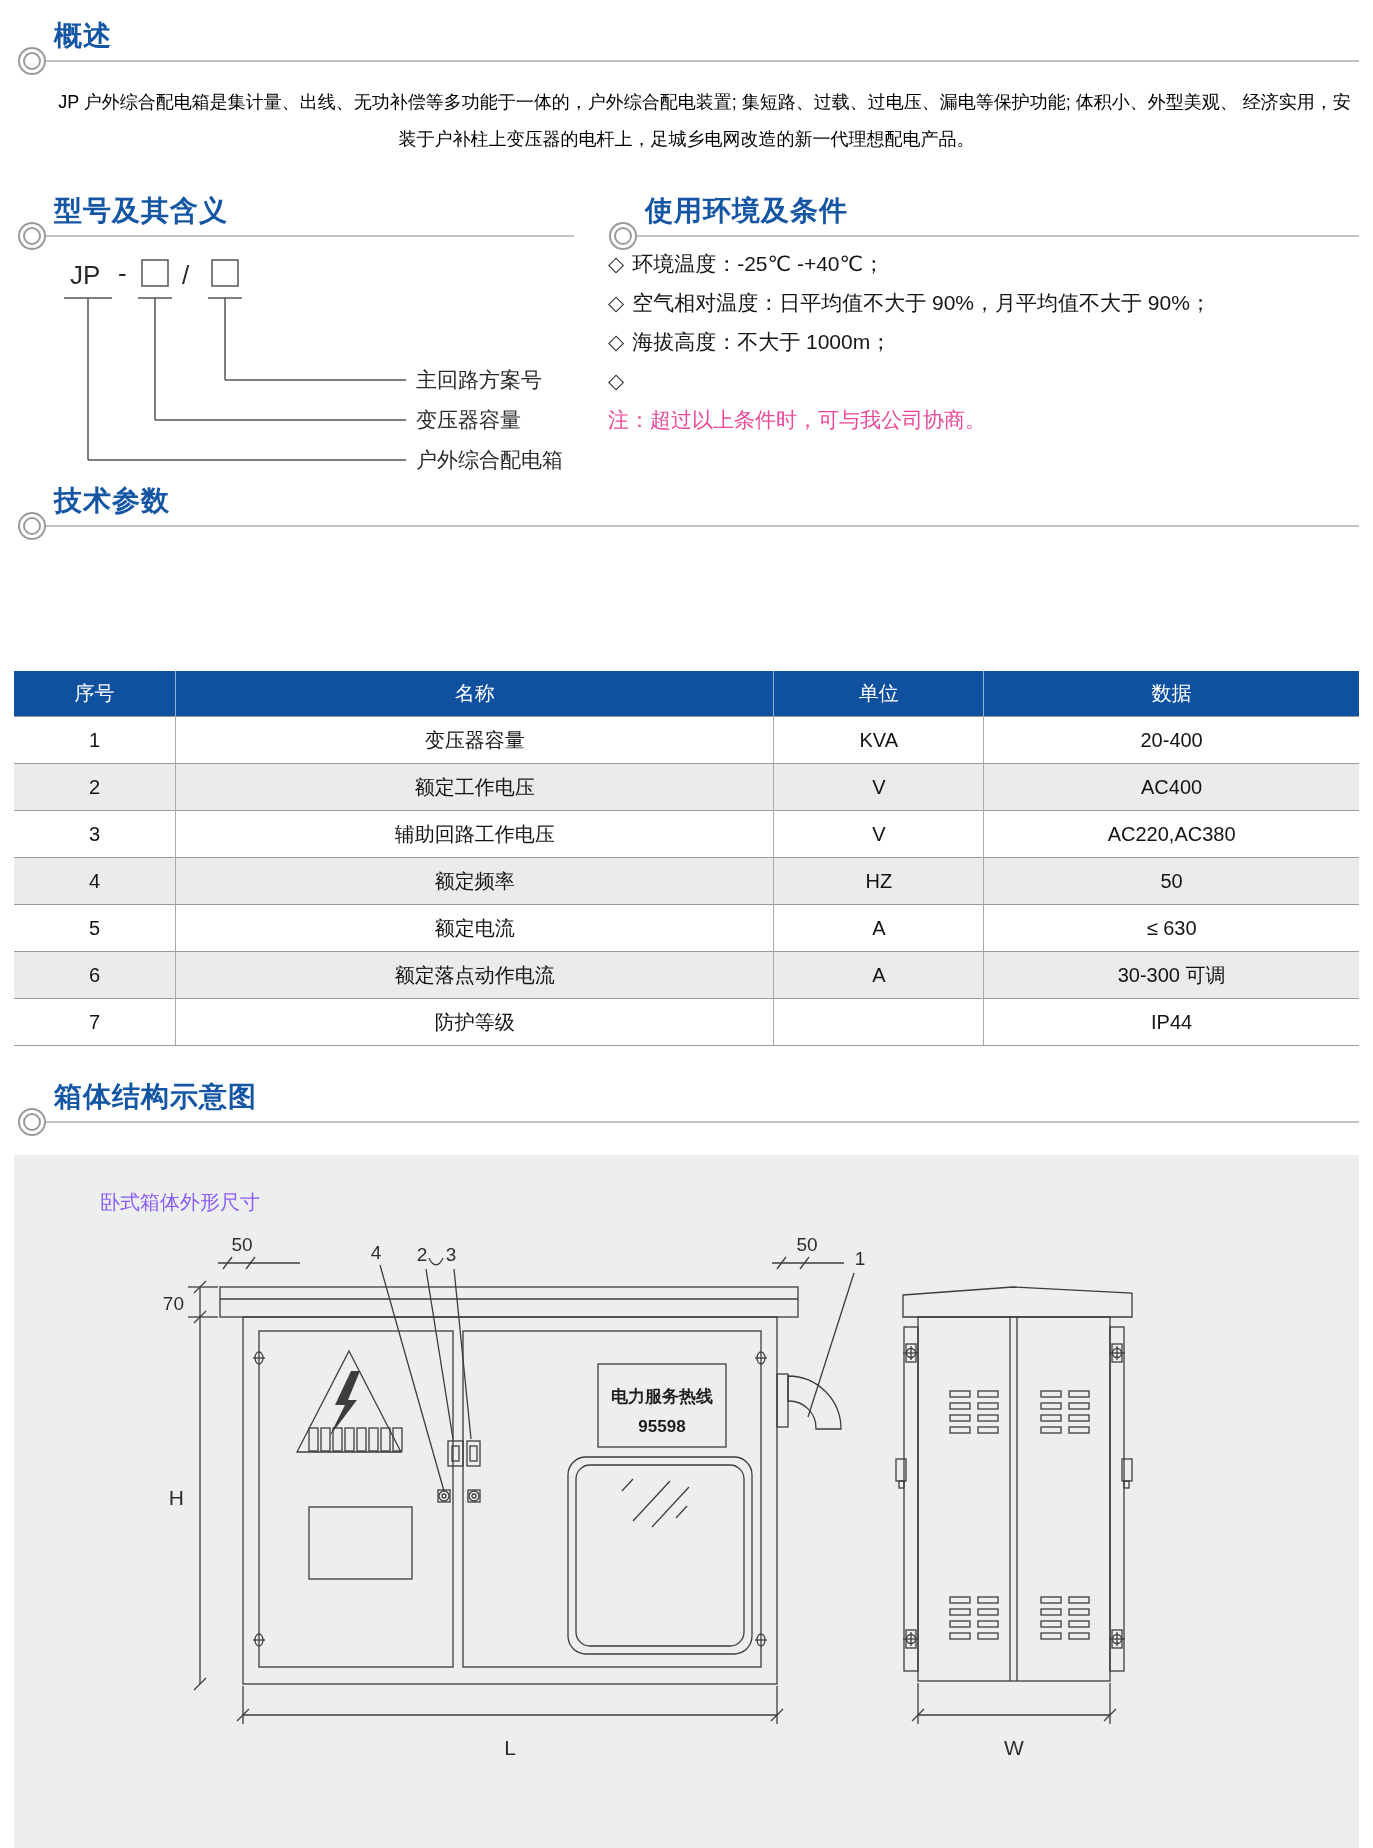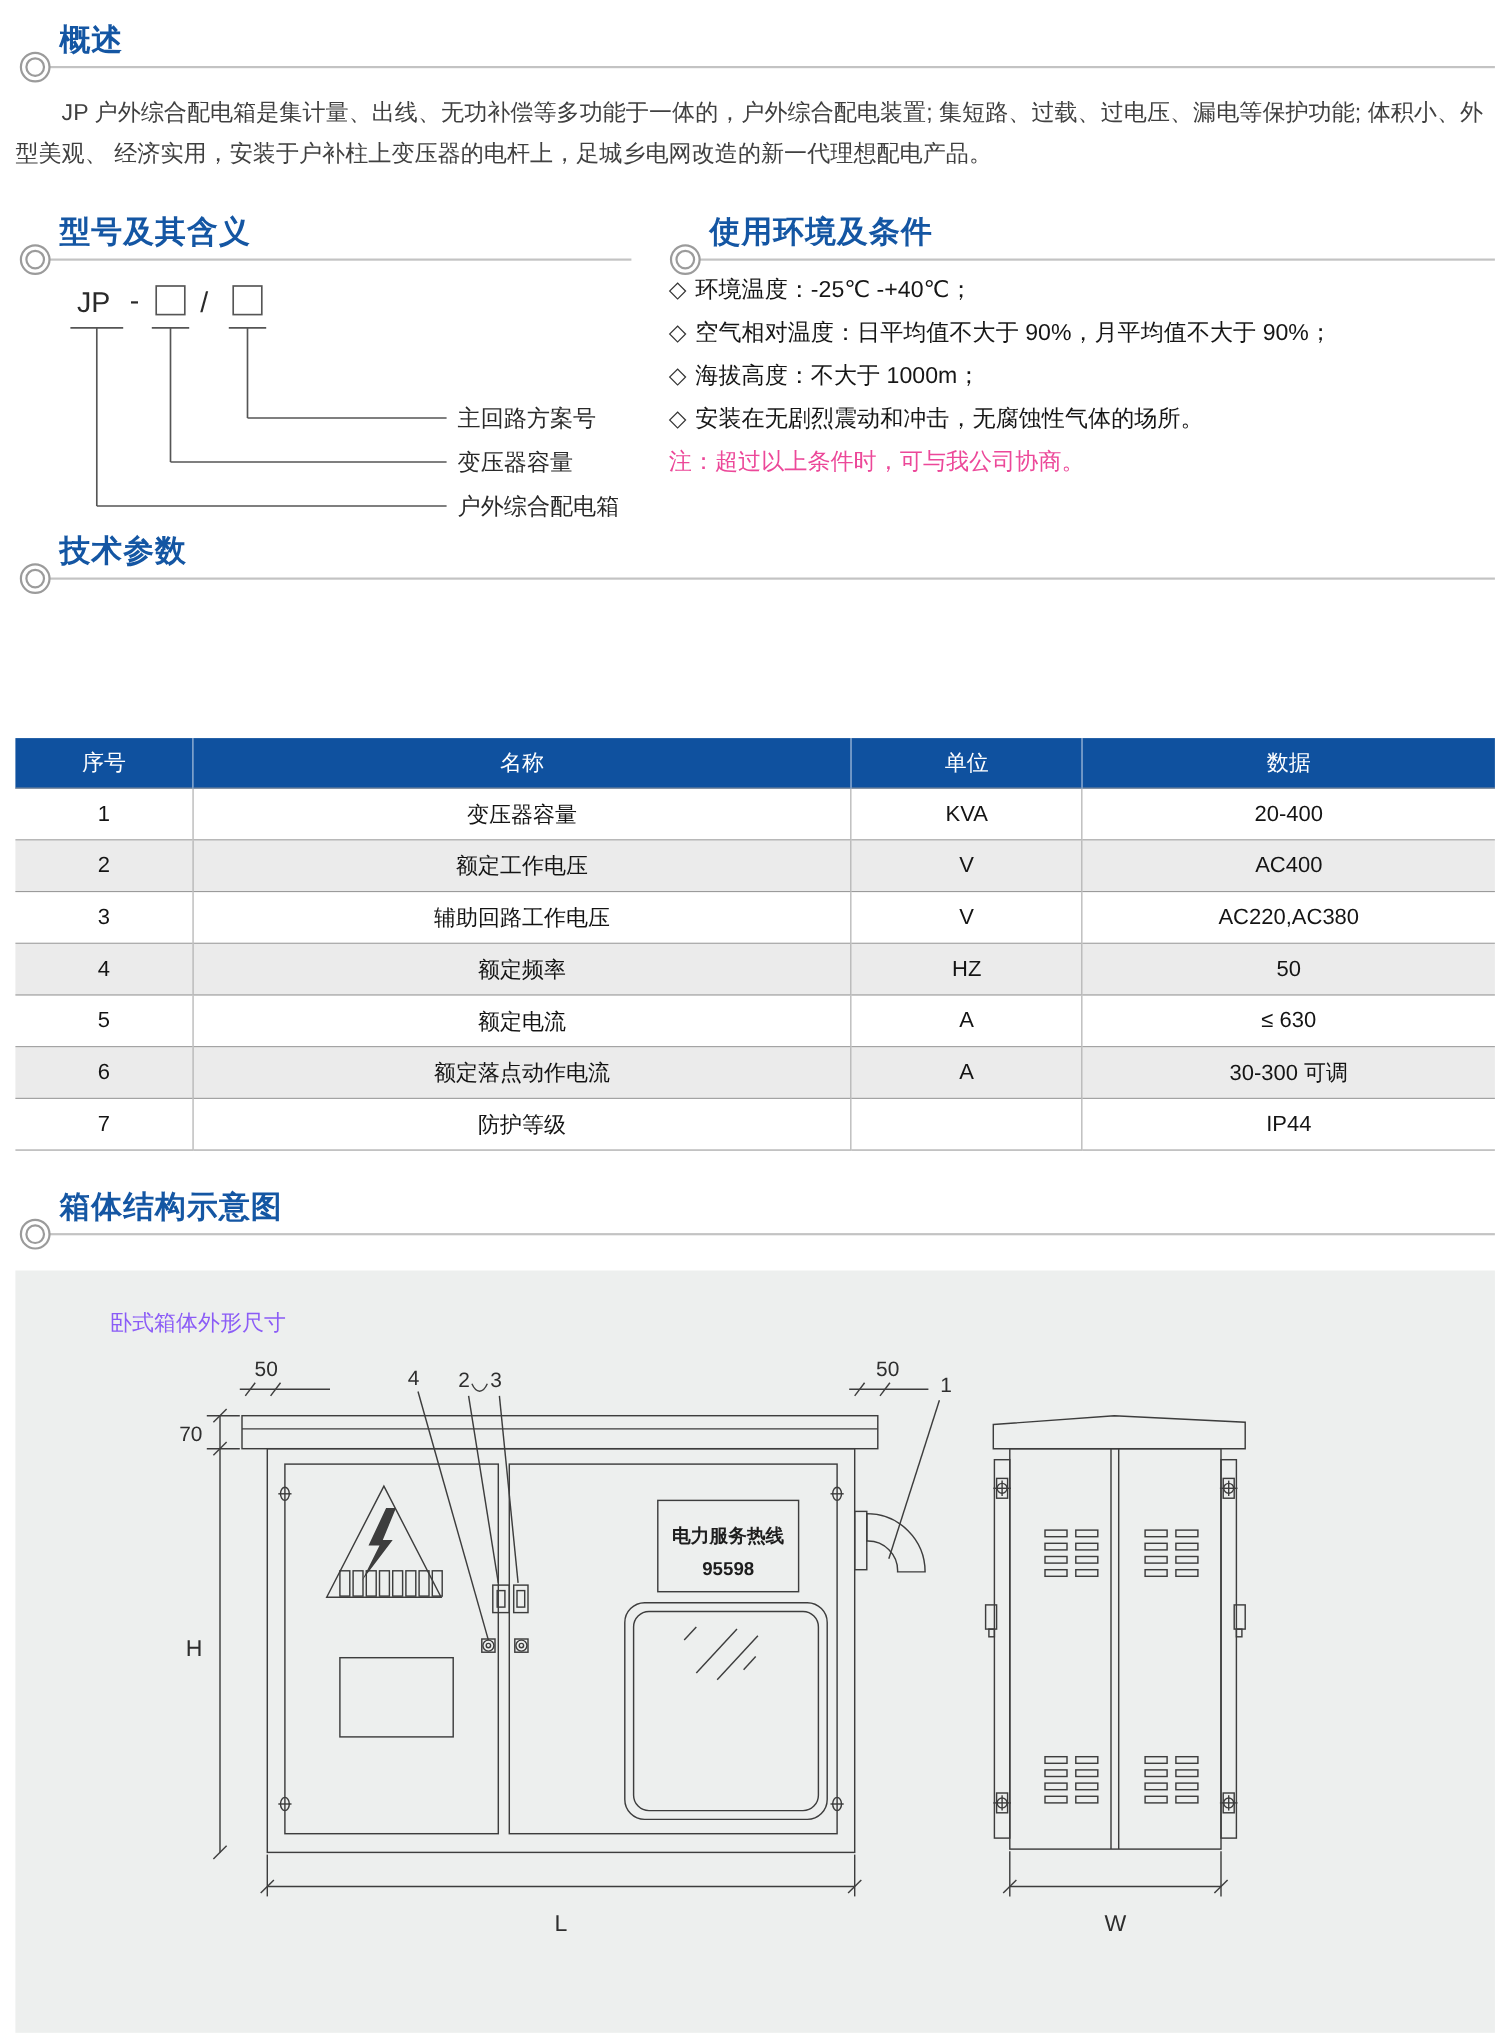--- a/index.html
+++ b/index.html
@@ -23,21 +23,21 @@
   .sec-head .sec-line {
     position:absolute; left:28px; right:0; bottom:0; height:2px; background:var(--rule);
   }
   .sec-head h2 {
     position:absolute; left:40px; bottom:7px; margin:0;
     font-size:28px; font-weight:bold; color:var(--accent); letter-spacing:1px;
   }
   #head-overview  { top:22px; }
   #para-overview  {
     position:absolute; top:84px; left:14px; width:1345px;
-    font-size:21px; line-height:37px; text-indent:2em; margin:0; color:#404040;
+    font-size:18px; line-height:37px; text-indent:2em; margin:0; color:#000000;text-align:center;
   }
   #head-model     { top:197px; width:560px; right:auto; }
   #model-diagram  { position:absolute; top:250px; left:54px; }
   #head-env       { top:197px; left:605px; }
   #env-list       { position:absolute; top:250px; left:608px; width:755px; }
   .env-item { display:flex; font-size:21px; line-height:27px; margin-bottom:12px; color:#161616; }
   .env-item .diamond { margin-right:8px; font-size:21px; color:#333; }
   #env-note { font-size:21px; line-height:27px; color:#ec4899; }
   #head-specs     { top:487px; }
   #spec-table {
@@ -126,21 +126,20 @@
     <div class="env-item">
       <span class="diamond">◇</span>
       <span>空气相对温度：日平均值不大于 90%，月平均值不大于 90%；</span>
     </div>
     <div class="env-item">
       <span class="diamond">◇</span>
       <span>海拔高度：不大于 1000m；</span>
     </div>
     <div class="env-item">
       <span class="diamond">◇</span>
-      <span>安装在无剧烈震动和冲击，无腐蚀性气体的场所。</span>
     </div>
     <div id="env-note">注：超过以上条件时，可与我公司协商。</div>
   </div>
 
 <div class="sec-head" id="head-specs">
   <h2>技术参数</h2>
   <span class="ring"></span>
   <div class="sec-line"></div>
 </div>
 <table id="spec-table">

